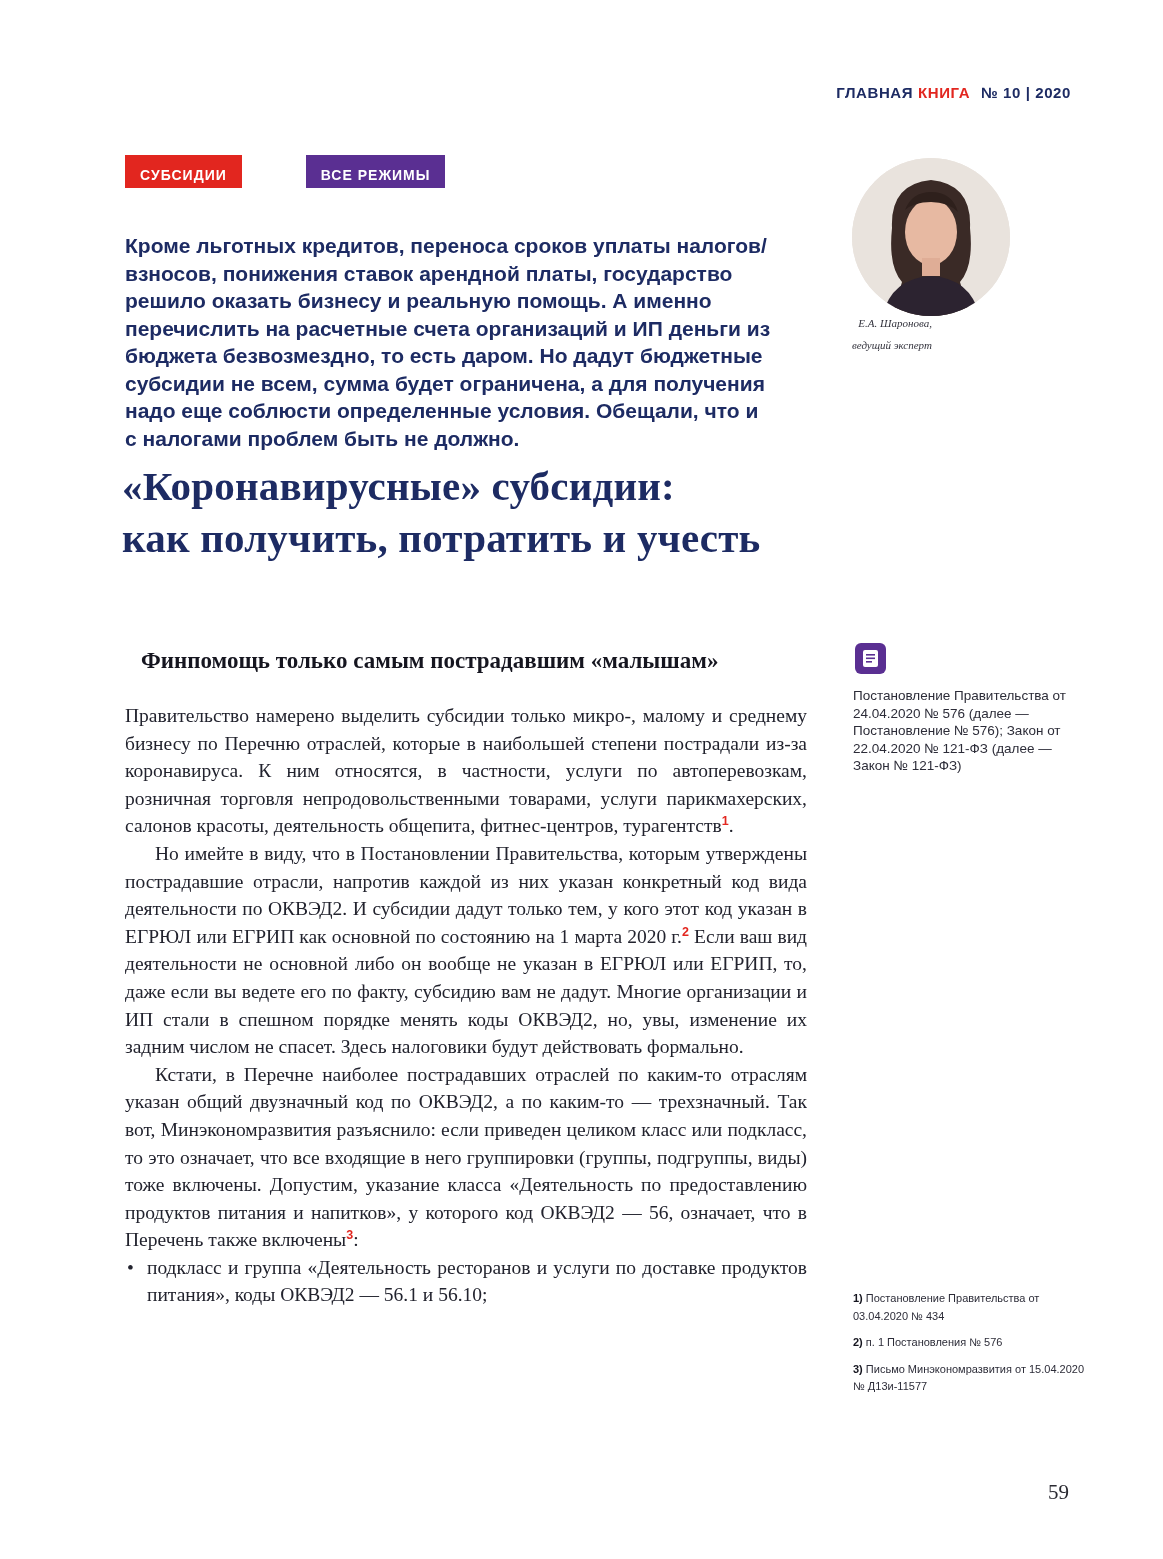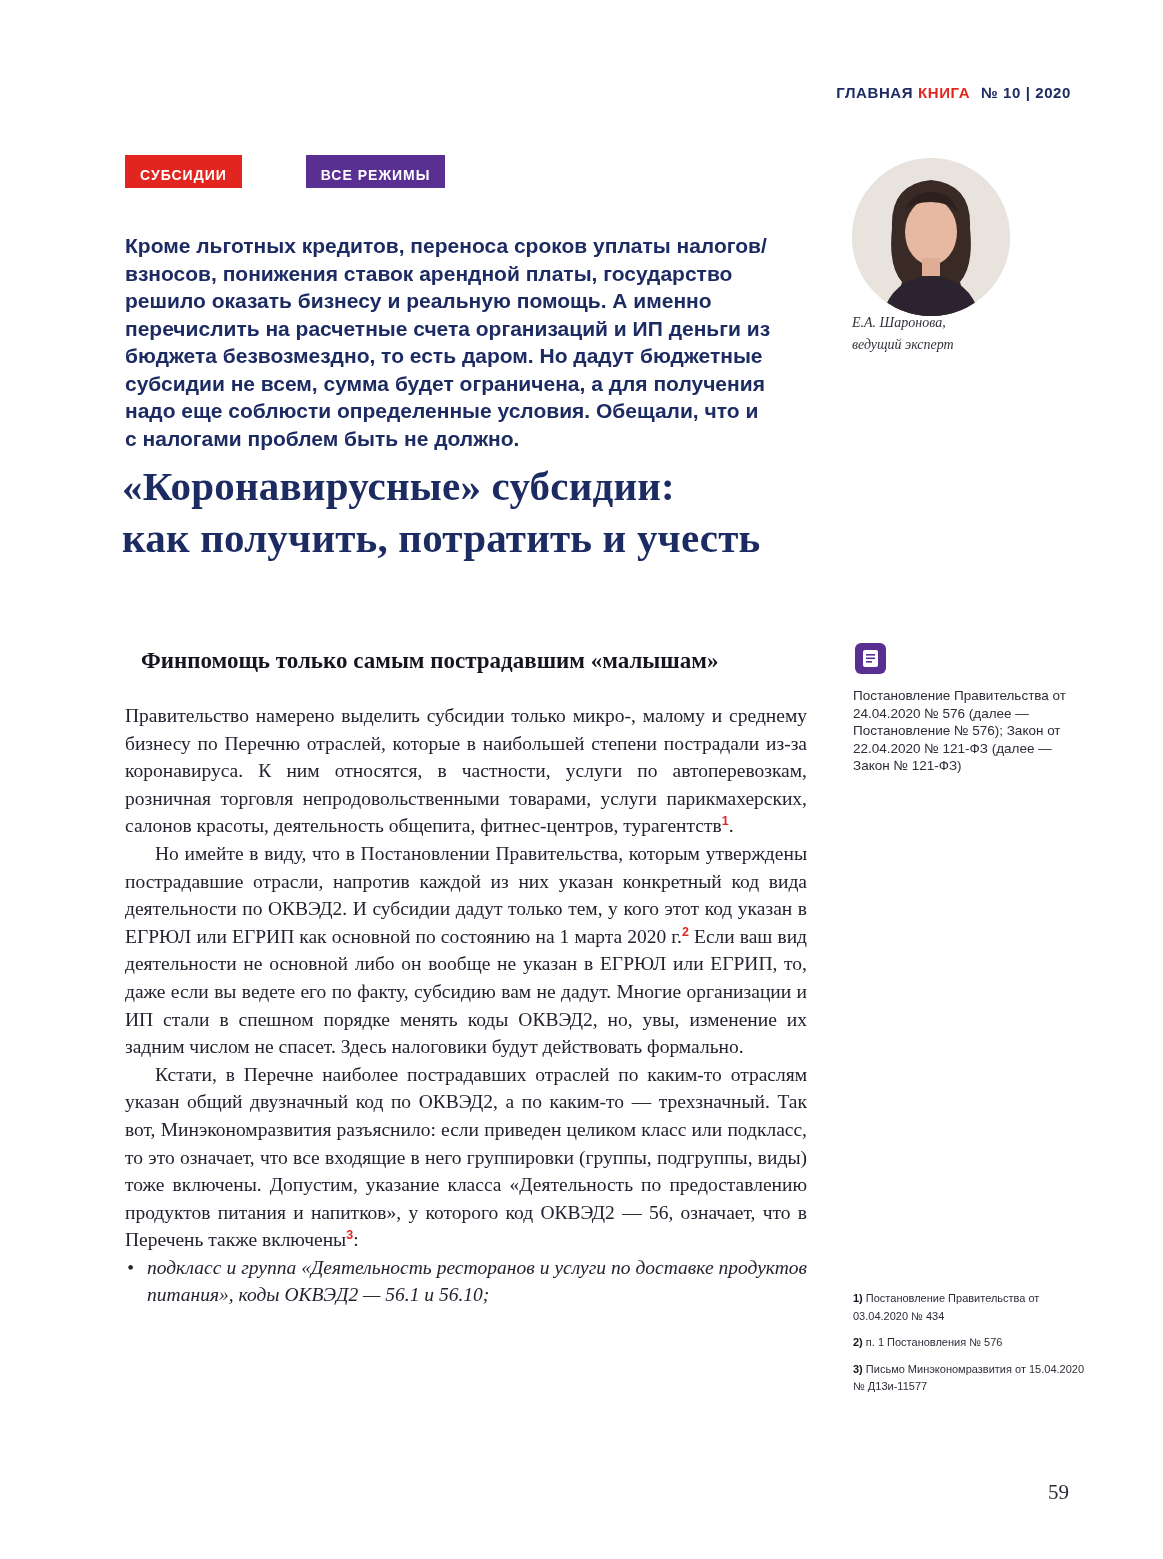--- a/index.html
+++ b/index.html
@@ -42,21 +42,21 @@
 
   
   .photo {
     position:absolute; left:852px; top:158px;
     width:158px; height:158px; border-radius:50%;
     overflow:hidden; background:#e9e3dd;
   }
   .photo svg { display:block; }
   .author {
     position:absolute; left:852px; top:312px;
-    font-style:italic; font-size:14px; line-height:22px; color:#33333d;
+    font-style:italic; font-size:11px; line-height:22px; color:#33333d;text-align:right;
   }
 
   
   .title {
     position:absolute; left:122px; top:460px; width:940px;
     font-weight:bold; font-size:41px; line-height:52px;
     color:#1d2b63; white-space:pre-line; letter-spacing:0.2px;
   }
 
   
@@ -70,21 +70,21 @@
     position:absolute; left:125px; top:702px; width:682px;
     font-size:19.5px; line-height:27.6px; color:#22232e;
     text-align:justify;
   }
   .body-col p { margin:0; }
   .body-col p.indent { text-indent:30px; }
   sup.ref {
     font-size:12.5px; color:#e2261f; vertical-align:super; line-height:0;
     font-family:"Liberation Sans", sans-serif; font-weight:bold;
   }
-  ul.bullets { margin:0; padding:0; list-style:none;font-style:italic; }
+  ul.bullets { margin:0; padding:0; list-style:none; }
   ul.bullets li { position:relative; padding-left:22px; }
   ul.bullets li::before {
     content:"\2022"; position:absolute; left:2px; top:0; color:#22232e;
   }
 
   
   .note-icon {
     position:absolute; left:855px; top:643px;
     width:31px; height:31px; background:#5a2f92; border-radius:6px;
     display:flex; align-items:center; justify-content:center;

